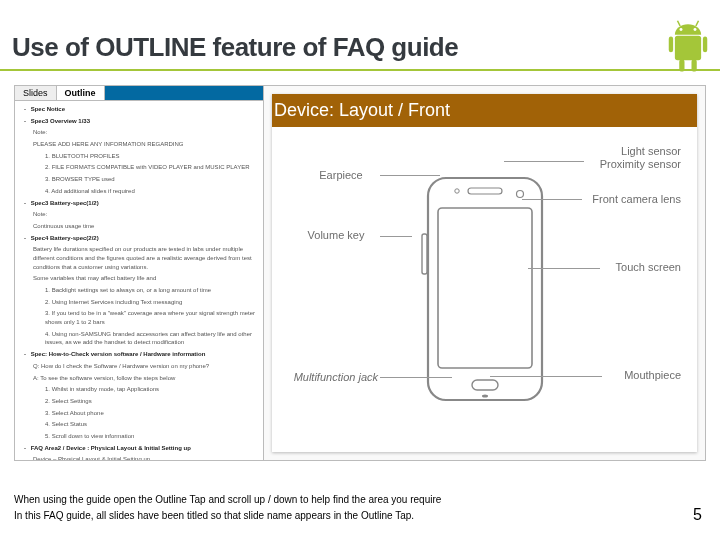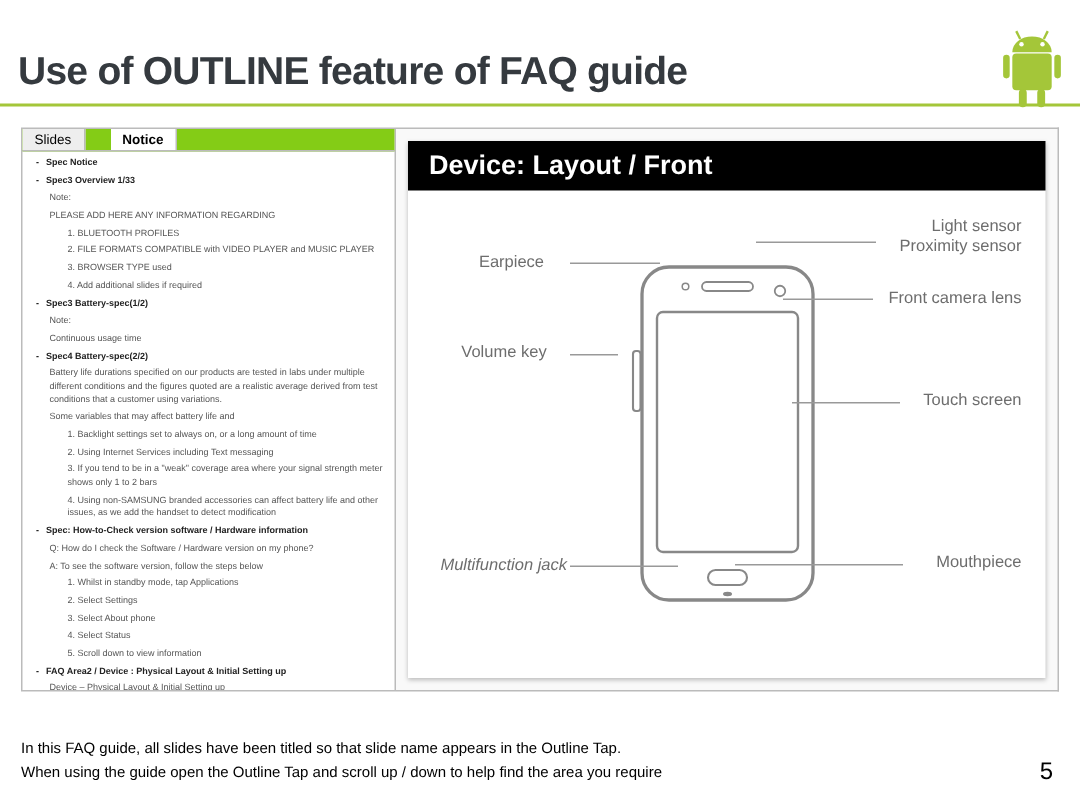--- a/index.html
+++ b/index.html
@@ -9,33 +9,33 @@
   .title-bar h1 { font-size: 26px; font-weight: bold; color: #353a3f; letter-spacing: -0.5px; }
 
   .robot {
     position: absolute; right: 4px; top: -12px; width: 56px; height: 70px; z-index: 5;
   }
   .robot svg { width: 100%; height: 100%; }
 
   .content { display: flex; padding: 14px 14px 0; gap: 0; height: 390px; }
 
   .pane-left { width: 250px; border: 1px solid #bbb; background: #fff; display: flex; flex-direction: column; }
-  .tabs { display: flex; background: #84cc16; border-bottom: 1px solid #bbb; font-size: 9px; gap: 17px; }
+  .tabs { display: flex; background: #0369a1; border-bottom: 1px solid #bbb; font-size: 9px; }
   .tab { padding: 2px 8px; border-right: 1px solid #bbb; background: #eee; }
   .tab.active { background: #fff; font-weight: bold; }
   .outline { padding: 4px 2px; font-size: 6px; color: #333; line-height: 1.45; overflow: hidden; flex: 1; }
   .outline .item { margin-bottom: 3px; padding-left: 4px; }
   .outline .h1 { font-weight: bold; color: #222; }
   .outline .sub { padding-left: 16px; color: #555; }
   .outline .subsub { padding-left: 28px; color: #555; }
   .collapse { display: inline-block; width: 8px; text-align: center; color: #000; }
 
   .pane-right { flex: 1; border: 1px solid #bbb; border-left: none; background: #f9f9f9; position: relative; overflow: hidden; }
   .slide { position: absolute; left: 8px; top: 8px; right: 8px; bottom: 8px; background: #fff; box-shadow: 0 1px 3px rgba(0,0,0,.25); }
-  .slide-title { background: #000000; color: #fff; font-size: 18px; font-weight: bold; padding: 6px 14px; }
+  .slide-title { background: #a16207; color: #fff; font-size: 18px; font-weight: normal; padding: 6px 2px; }
   .device-area { position: relative; height: calc(100% - 34px); }
   .device-svg { position: absolute; left: 50%; top: 50%; transform: translate(-50%, -50%); }
   .label { position: absolute; font-size: 11px; color: #6d6d6d; line-height: 1.15; }
   .line { position: absolute; background: #999; height: 1px; }
 
   .footer { position: absolute; bottom: 16px; left: 14px; right: 14px; display: flex; justify-content: space-between; align-items: flex-end; }
   .foot-text { font-size: 10px; color: #000; line-height: 1.6; }
   .pagenum { font-size: 16px; color: #000; margin-right: 4px; }
 </style>
 </head>
@@ -58,21 +58,21 @@
         <rect x="34" y="54" width="6" height="14" rx="3"></rect>
       </g>
     </svg>
   </div>
 </div>
 
 <div class="content">
   <div class="pane-left">
     <div class="tabs">
       <div class="tab">Slides</div>
-      <div class="tab active">Notice</div>
+      <div class="tab active">Outline</div>
     </div>
     <div class="outline" id="outline-list">
         <div class="item h1"><span class="collapse">-</span><span> Spec Notice</span></div>
         <div class="item h1"><span class="collapse">-</span><span> Spec3 Overview 1/33</span></div>
         <div class="item sub"><span> Note:</span></div>
         <div class="item sub"><span> PLEASE ADD HERE ANY INFORMATION REGARDING</span></div>
         <div class="item subsub"><span> 1. BLUETOOTH PROFILES</span></div>
         <div class="item subsub"><span> 2. FILE FORMATS COMPATIBLE with VIDEO PLAYER and MUSIC PLAYER</span></div>
         <div class="item subsub"><span> 3. BROWSER TYPE used</span></div>
         <div class="item subsub"><span> 4. Add additional slides if required</span></div>
@@ -136,17 +136,17 @@
 
         <span class="label" style="right:16px; top:242px;">Mouthpiece</span>
         <div class="line" style="left:218px; top:249px; width:112px;"></div>
       </div>
     </div>
   </div>
 </div>
 
 <div class="footer">
   <div class="foot-text">
+    <div>When using the guide open the Outline Tap and scroll up / down to help find the area you require</div>
     <div>In this FAQ guide, all slides have been titled so that slide name appears in the Outline Tap.</div>
-    <div>When using the guide open the Outline Tap and scroll up / down to help find the area you require</div>
   </div>
   <div class="pagenum">5</div>
 </div>
 
 </body></html>

